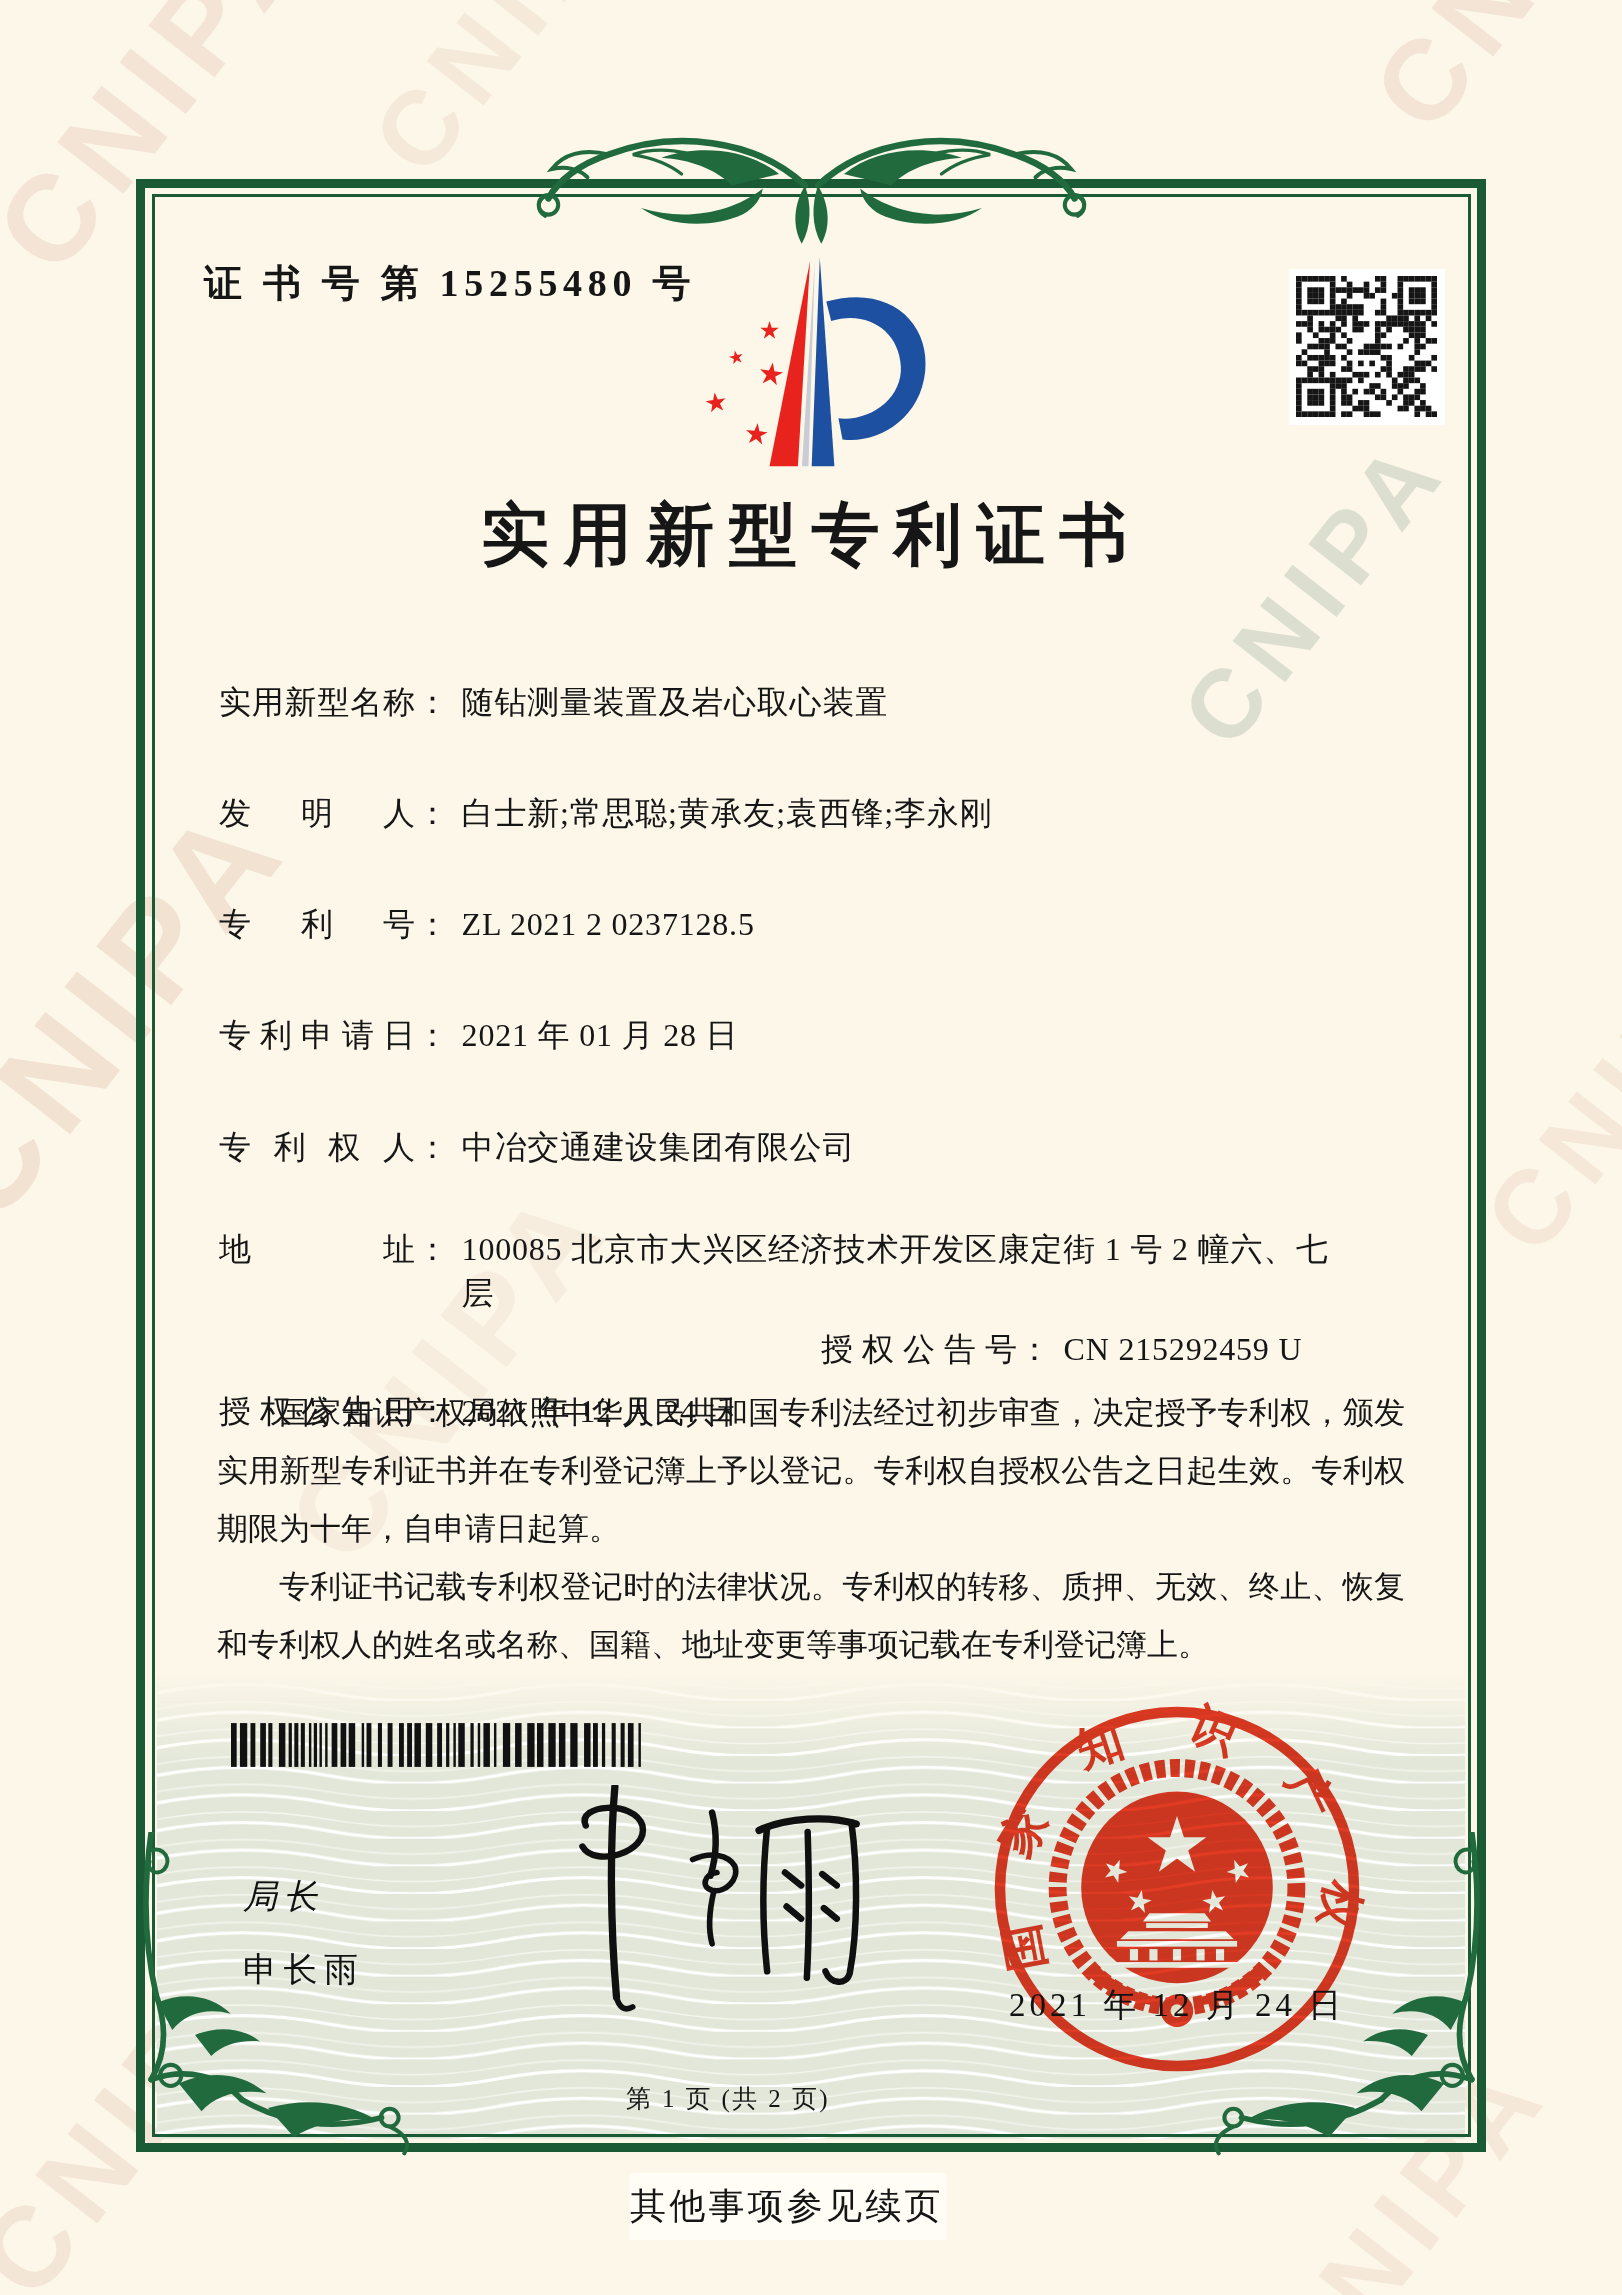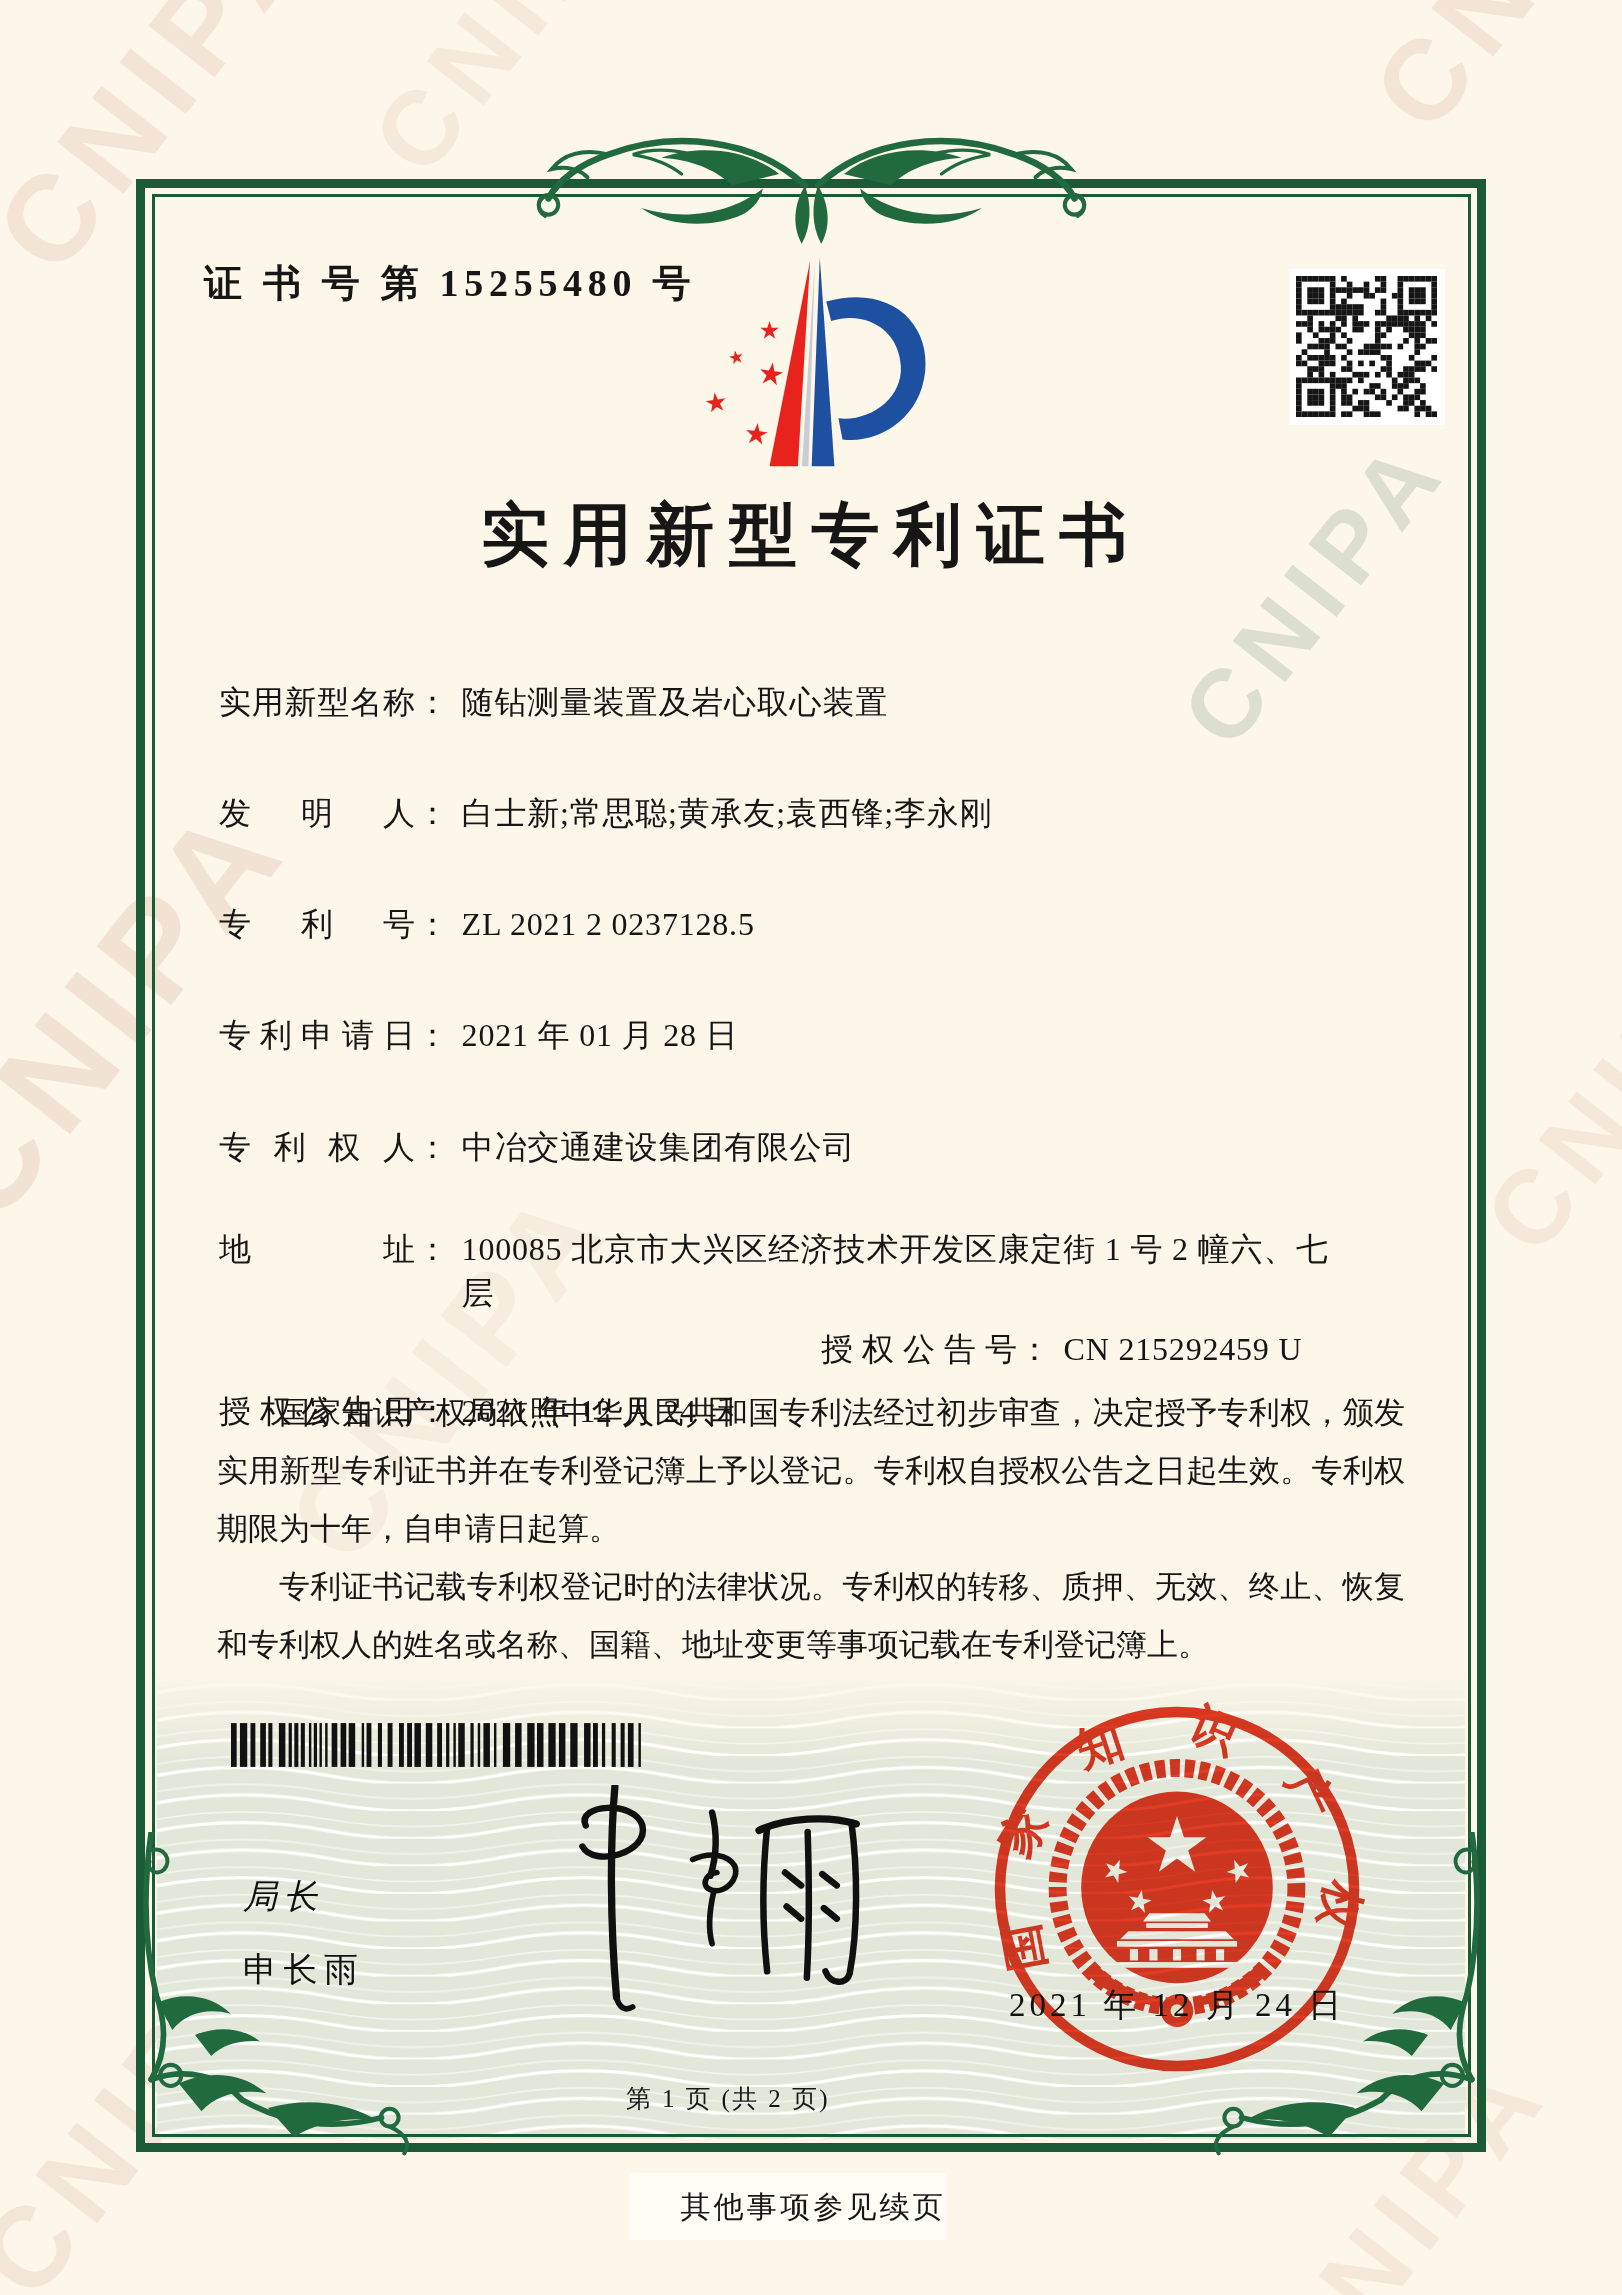--- a/index.html
+++ b/index.html
@@ -60,21 +60,21 @@
   .sig-svg{position:absolute;left:519px;top:1785px;}
 
   .seal-svg{position:absolute;left:974px;top:1686px;mix-blend-mode:multiply;opacity:0.96;}
   .seal-date{position:absolute;left:974px;top:1983px;width:406px;text-align:center;
              font-size:33px;letter-spacing:4px;color:#121212;z-index:8;}
 
   .pageinfo{position:absolute;left:0;top:2082px;width:1456px;text-align:center;font-size:25px;
             letter-spacing:2.4px;z-index:5;}
 
   .contnote{position:absolute;left:630px;top:2173px;width:316px;height:67px;background:#fffdf6;
-            text-align:right;line-height:67px;font-size:30px;letter-spacing:3.2px;}
+            text-align:left;line-height:67px;font-size:36px;letter-spacing:3.2px;}
 
   .qr-box{position:absolute;left:1289px;top:269px;width:156px;height:156px;background:#ffffff;
           padding:7.3px;box-sizing:border-box;}
 
   .logo-svg{position:absolute;left:672px;top:227px;}
   .orn-top{position:absolute;left:503px;top:122px;z-index:4;}
   .orn-bl{position:absolute;left:122px;top:1832px;z-index:4;}
   .orn-br{position:absolute;left:1209px;top:1832px;z-index:4;transform:scaleX(-1);}
   .content{z-index:5;}
 </style>

